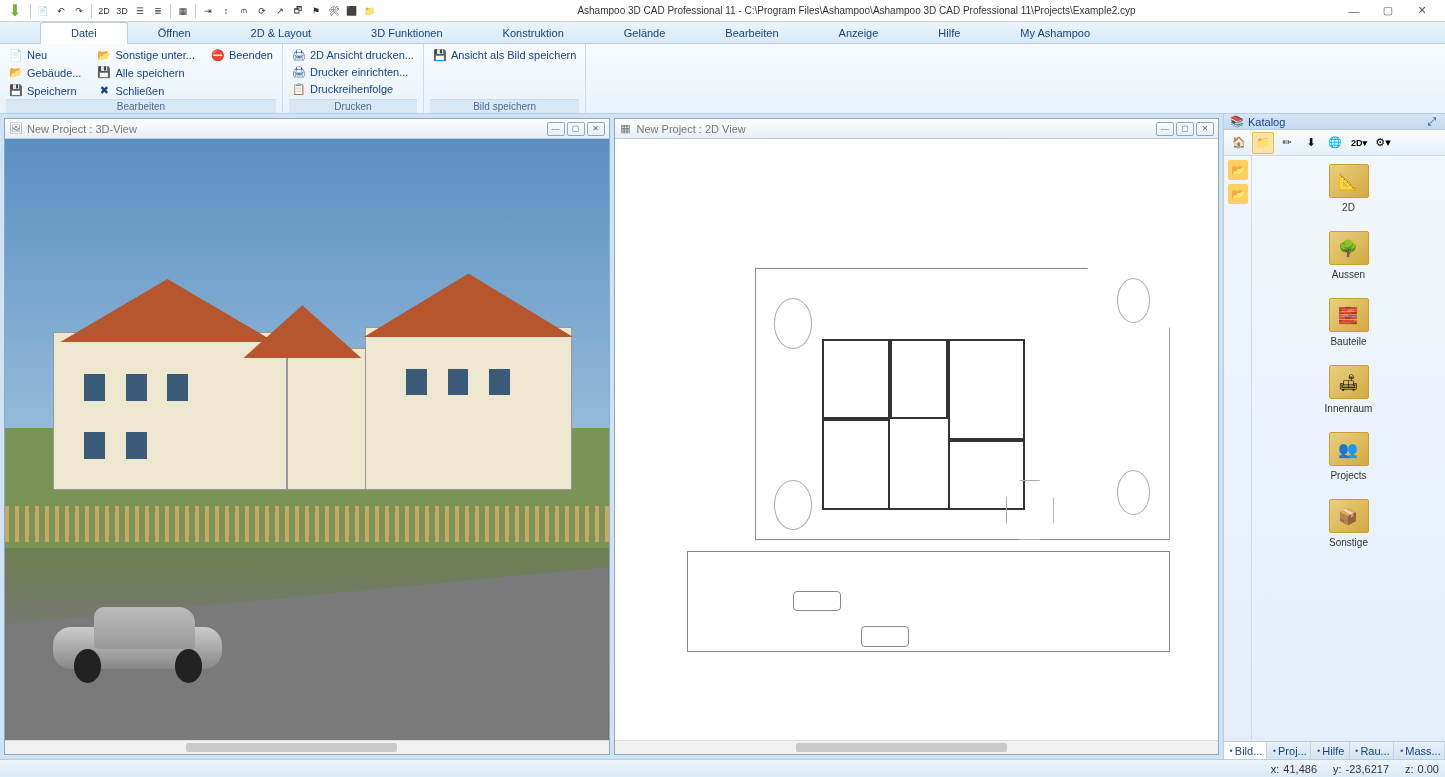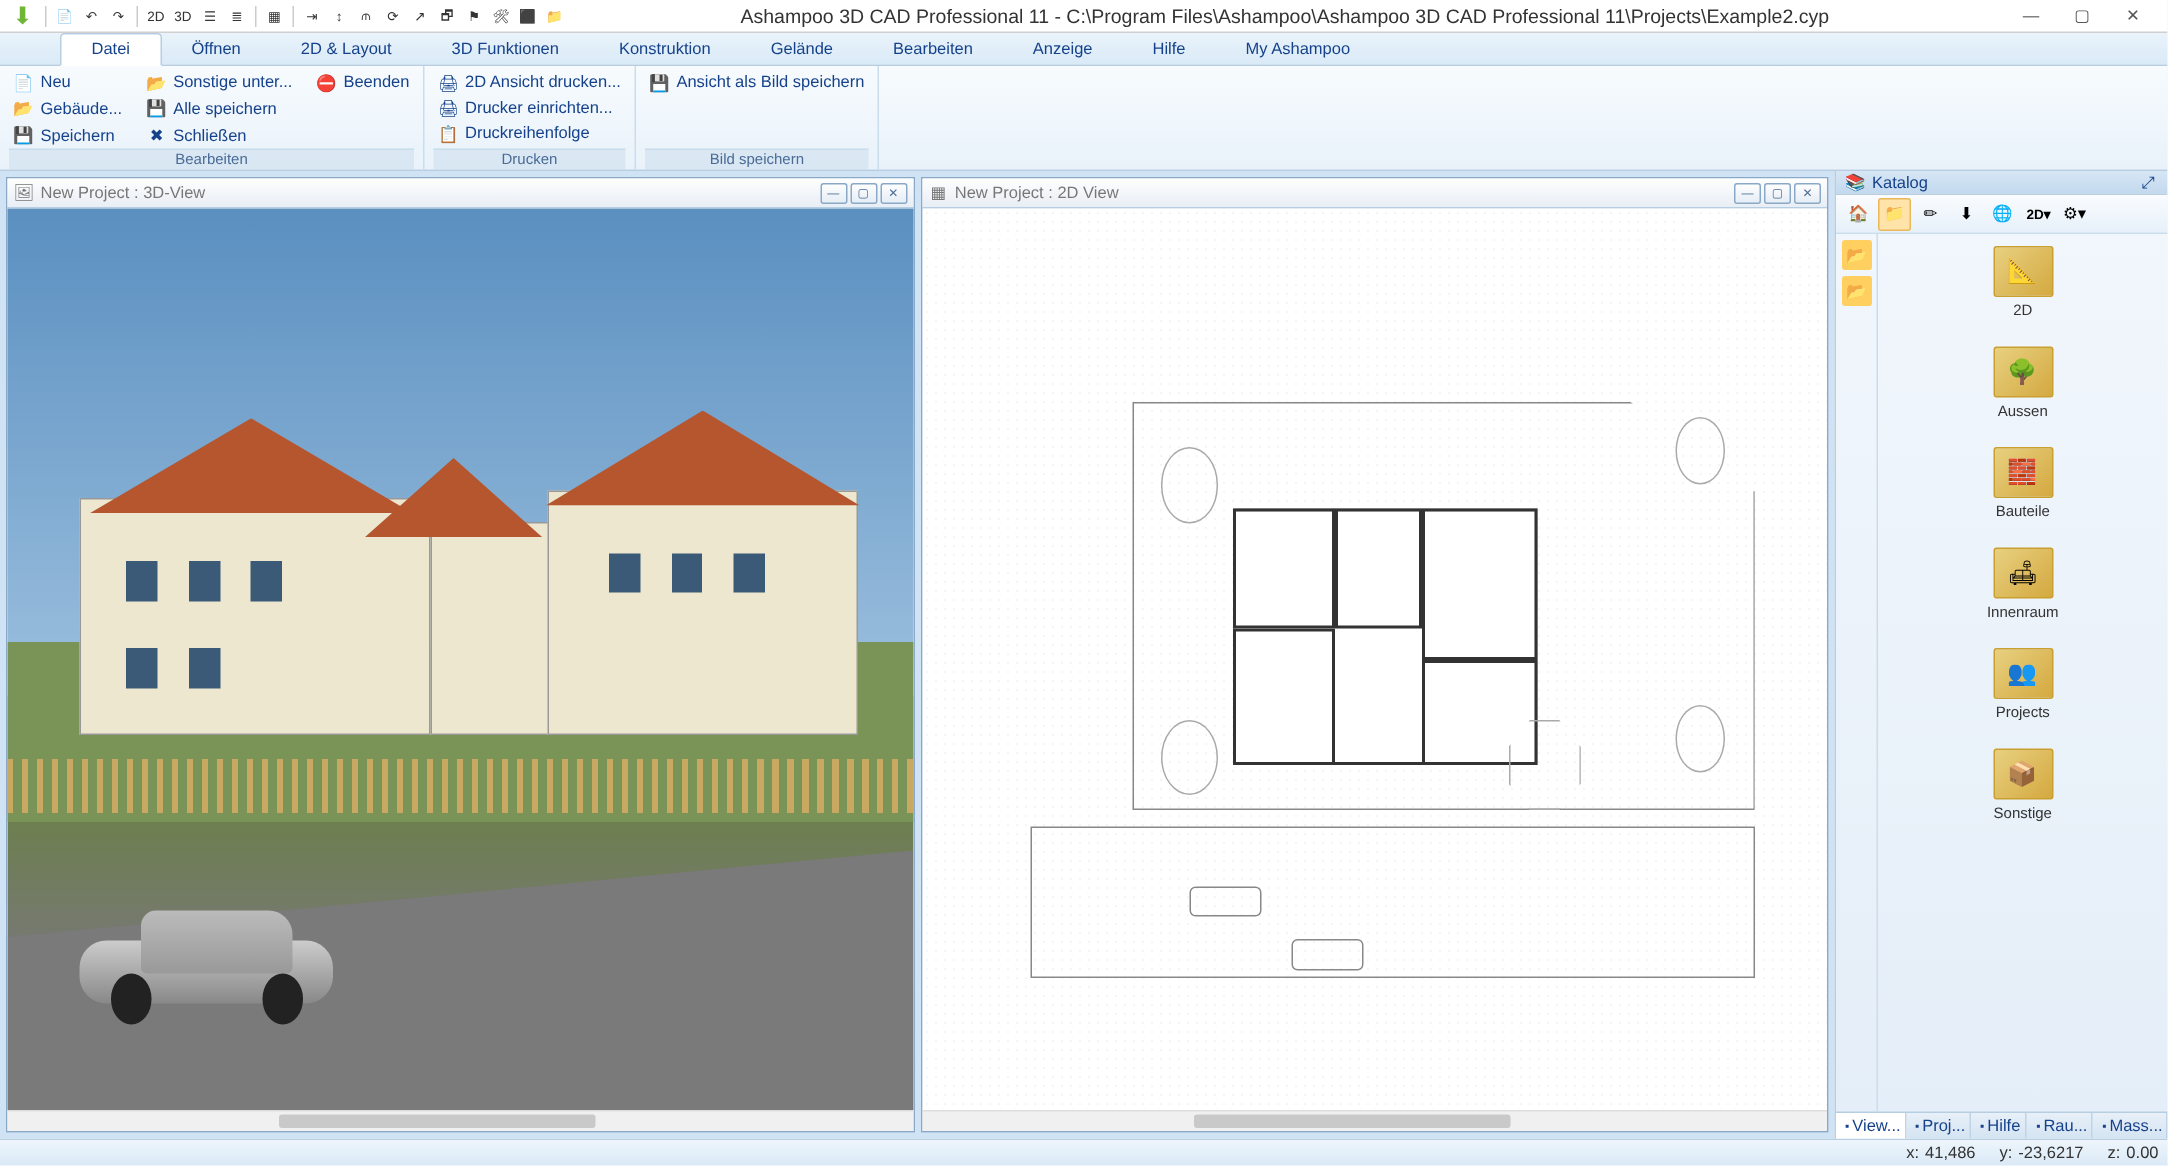--- a/index.html
+++ b/index.html
@@ -1,25 +1,25 @@
 <!DOCTYPE html>
 <html><head>
 <meta charset="utf-8">
 <style>
 *{box-sizing:border-box;margin:0;padding:0;font-family:"Segoe UI",Tahoma,sans-serif;font-size:11px}
 html,body{width:1445px;height:777px;overflow:hidden;background:#fff}
 .titlebar{height:22px;background:#fff;display:flex;align-items:center;border-bottom:1px solid #d0d0d0}
 .tb-left{display:flex;align-items:center;gap:2px;padding:0 4px}
-.tb-title{flex:1;text-align:center;color:#333;font-size:13px}
+.tb-title{flex:1;text-align:center;color:#333;font-size:10px}
 .tb-controls{display:flex;gap:8px;padding:0 10px}
 .tb-btn{width:26px;height:20px;display:flex;align-items:center;justify-content:center;cursor:pointer;color:#555}
 .qa-btn{width:16px;height:16px;display:flex;align-items:center;justify-content:center;font-size:9px;color:#333;cursor:pointer}
 .qa-sep{width:1px;height:14px;background:#ccc;margin:0 2px}
 .ribbon-tabs{height:22px;background:linear-gradient(#eaf3fb,#d9eaf7);border-bottom:1px solid #b7cde2;display:flex;padding-left:40px}
-.ribbon-tab{padding:0 20px;display:flex;align-items:center;color:#15428b;cursor:pointer}
+.ribbon-tab{padding:0 30px;display:flex;align-items:center;color:#15428b;cursor:pointer}
 .ribbon-tab.active{background:#fff;border:1px solid #b7cde2;border-bottom:1px solid #fff;margin-bottom:-1px;border-radius:3px 3px 0 0}
 .ribbon-body{height:70px;background:linear-gradient(#f7fbfe,#e9f2fa);border-bottom:1px solid #b7cde2;display:flex}
 .ribbon-group{border-right:1px solid #c9dded;display:flex;flex-direction:column;padding:3px 6px 0}
 .ribbon-group-items{flex:1;display:flex;flex-direction:column;gap:1px}
 .ribbon-item{display:flex;align-items:center;gap:4px;padding:1px 3px;cursor:pointer;color:#15428b;white-space:nowrap}
 .ribbon-2col{display:grid;grid-template-columns:auto auto;gap:1px 10px}
 .ribbon-group-label{text-align:center;color:#4a6b96;font-size:10px;padding:1px 0;background:rgba(180,205,230,.3);border-top:1px solid #c9dded}
 .ic{width:14px;height:14px;display:inline-flex;align-items:center;justify-content:center;font-size:11px}
 .workspace{display:flex;height:calc(100% - 22px - 22px - 70px - 18px)}
 .views{flex:1;display:flex;gap:4px;padding:4px;background:#cfe3f4}
@@ -318,21 +318,21 @@
           </div>
           <div class="cat-item">
             <div class="cat-thumb">📦</div>
             <div class="cat-label">Sonstige</div>
           </div>
         </div>
     </div>
     <div class="sidebar-tabs" id="sidebar-tabs">
         <div class="sb-tab active">
           <span style="font-size: 8px;">▪</span>
-          <span>View...</span>
+          <span>Bild...</span>
         </div>
         <div class="sb-tab">
           <span style="font-size: 8px;">▪</span>
           <span>Proj...</span>
         </div>
         <div class="sb-tab">
           <span style="font-size: 8px;">▪</span>
           <span>Hilfe</span>
         </div>
         <div class="sb-tab">

